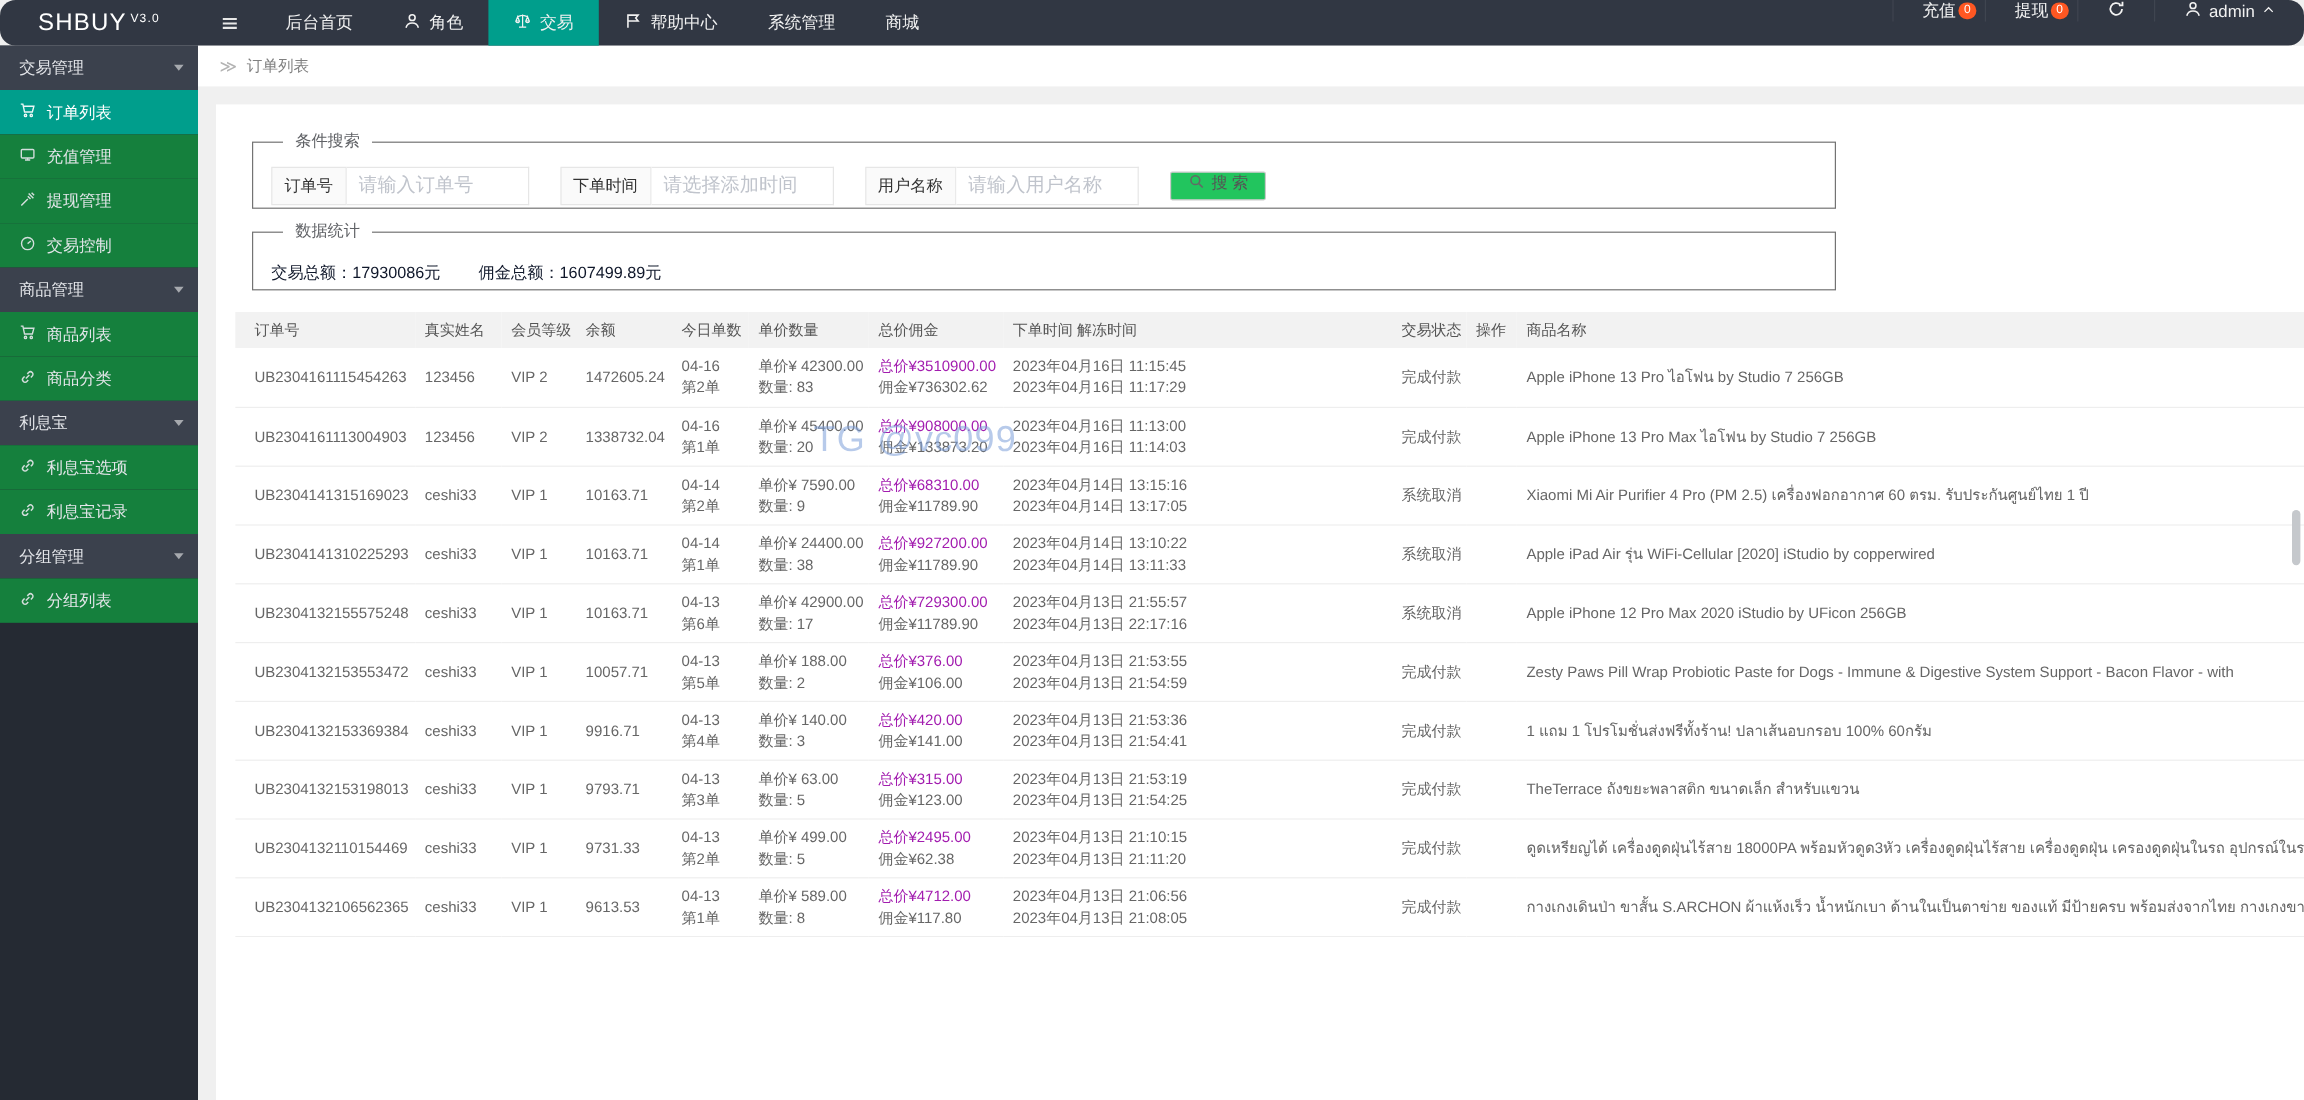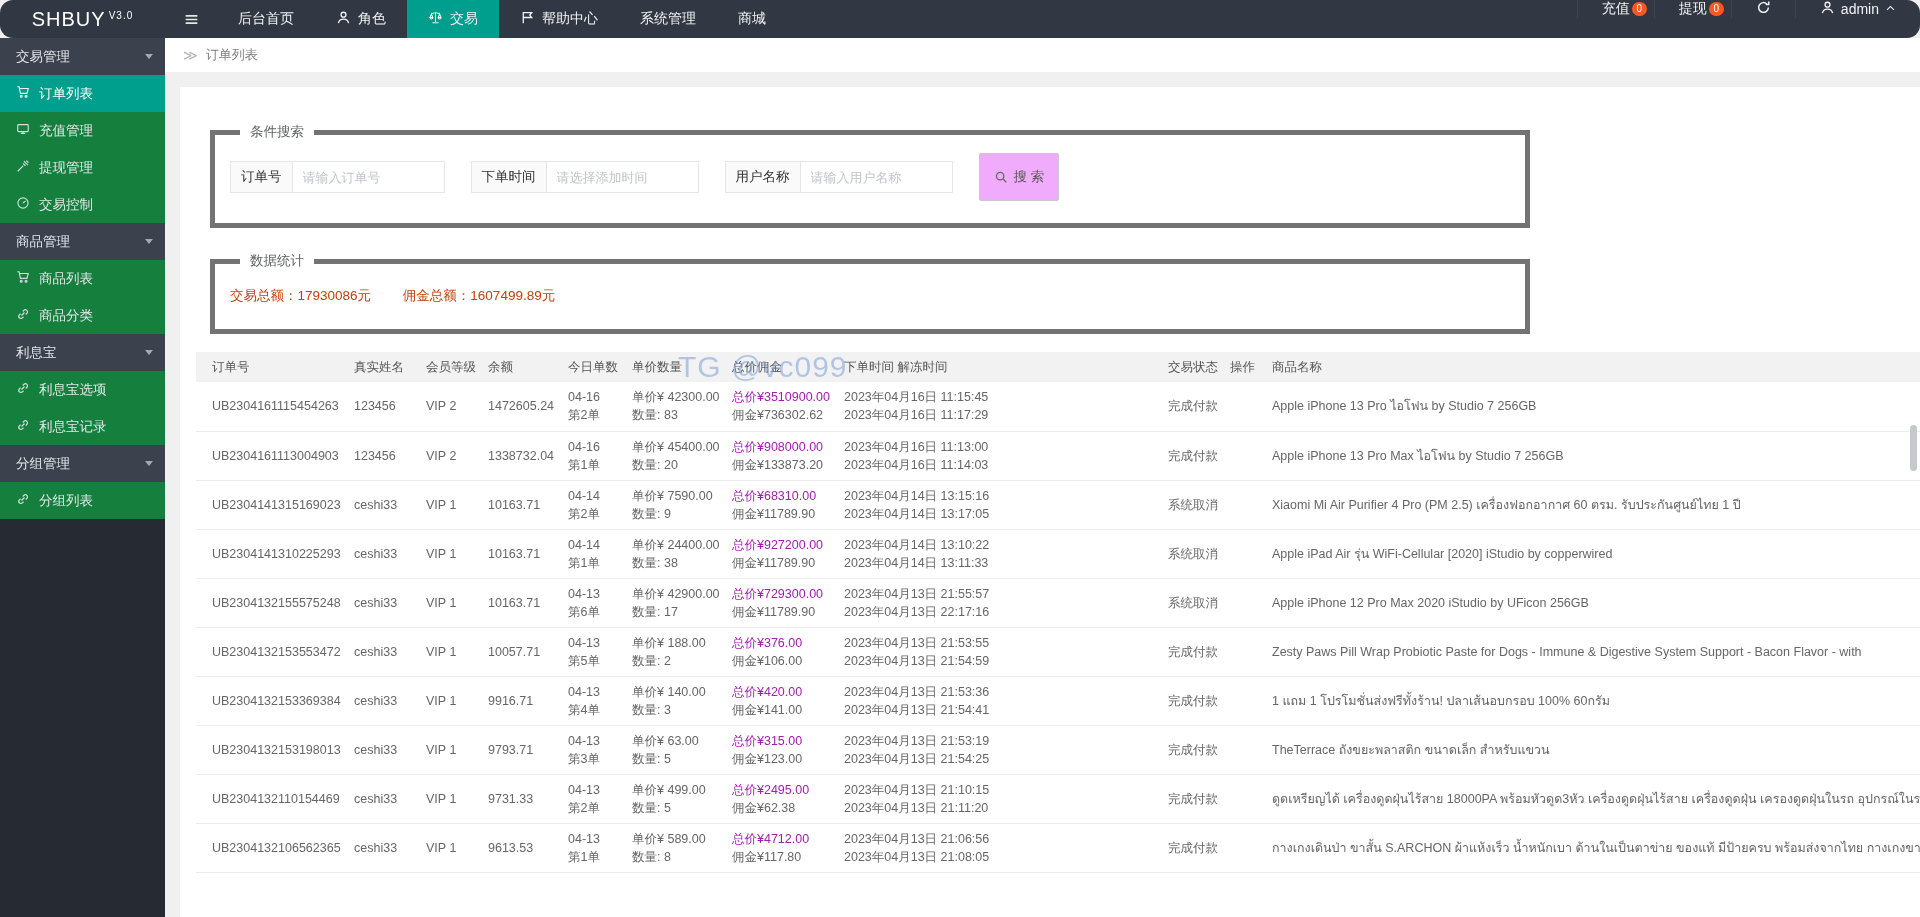--- a/index.html
+++ b/index.html
@@ -44,37 +44,37 @@
   
   .main { position:fixed; left:165px; top:38px; right:0; bottom:0;
     background:#f0f0f0; overflow:hidden; }
   .breadcrumb { height:34px; background:#fff; display:flex; align-items:center;
     padding-left:18px; gap:8px; font-size:13px; }
   .bc-icon { color:#b3b3b3; font-size:14px; }
   .bc-label { color:#808080; }
   .card { position:absolute; top:49px; left:15px; right:0; bottom:0;
     background:#fff; padding:12px 0 0 16px; overflow:hidden; }
 
-  fieldset.box { width:1320px; margin:24px 0 0 14px; border:5px solid #737373;
-    padding:12px 15px 22px; }
+  fieldset.box { width:1320px; margin:10px 0 0 14px; border:1px solid #737373;
+    padding:12px 15px 2px; }
   fieldset.box legend { font-size:13.5px; color:#606266; padding:0 10px; margin-left:10px; }
 
   .search-row { display:flex; align-items:center; gap:26px; }
   .ig { display:flex; height:32px; align-items:stretch; }
   .ig-label { display:flex; align-items:center; padding:0 10px; background:#fafafa;
     border:1px solid #e6e6e6; font-size:13.5px; color:#333; white-space:nowrap; }
   .ig input { width:152px; border:1px solid #e6e6e6; border-left:none;
-    padding:0 10px; font-size:13px; color:#333; outline:none; background:#fff; }
+    padding:0 10px; font-size:16px; color:#333; outline:none; background:#fff; }
   .ig input::placeholder { color:#c0c4cc; }
-  .search-btn { display:flex; align-items:center; gap:6px; height:48px;
-    padding:0 14px; background:#f0abfc; border:1px solid #c9c9c9; border-radius:2px;
+  .search-btn { display:flex; align-items:flex-start; gap:6px; height:24px;
+    padding:0 14px; background:#22c55e; border:1px solid #c9c9c9; border-radius:2px;
     font-size:13.5px; color:#555; cursor:pointer; }
   .search-btn svg { width:14px; height:14px; color:#666; }
 
-  .stats-line { font-size:13.5px; color:#c2410c; padding:5px 0 2px; }
+  .stats-line { font-size:13.5px; color:#0f172a; padding:5px 0 2px; }
   .stats-line span { margin-right:28px; }
 
   .table-wrap { margin-top:18px; width:1739px; overflow:hidden; }
   table { border-collapse:collapse; table-layout:fixed; width:1790px; }
   th { background:#f2f2f2; font-weight:normal; font-size:12.5px; color:#555;
     text-align:left; height:30px; padding:0 8px; white-space:nowrap; }
   td { height:49px; font-size:12.5px; color:#666; padding:0 8px;
     border-bottom:1px solid #eee; line-height:18px; white-space:nowrap; overflow:hidden; }
   .pl { padding-left:16px; }
   .red { color:#a21caf; }

